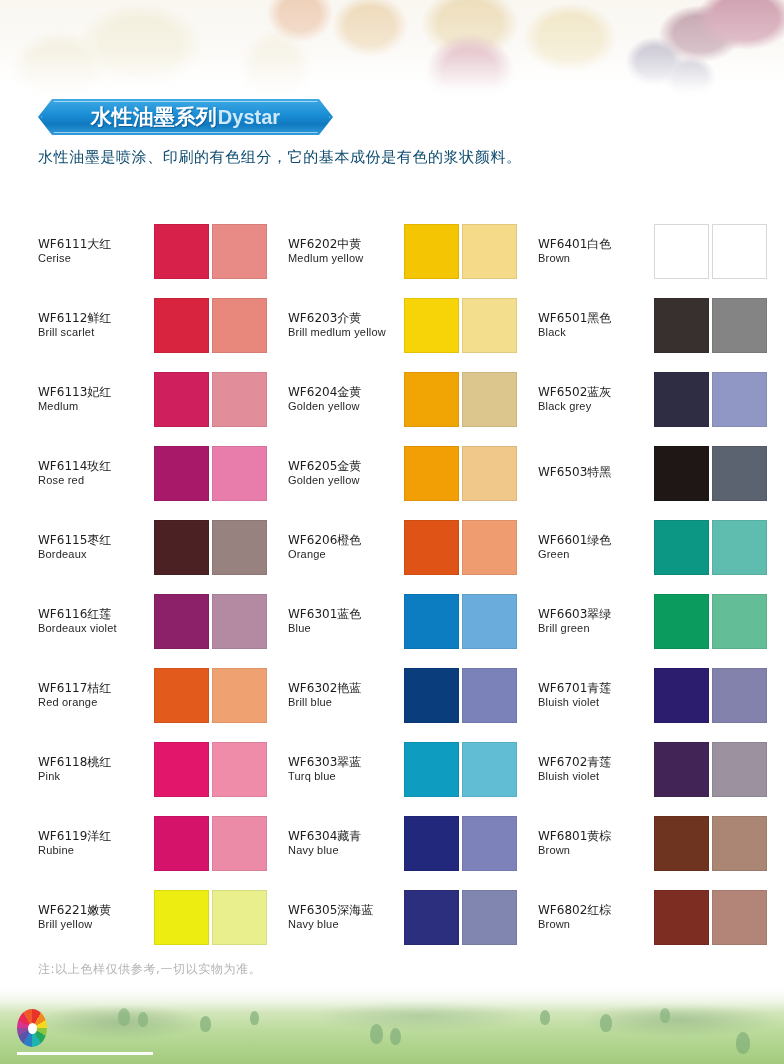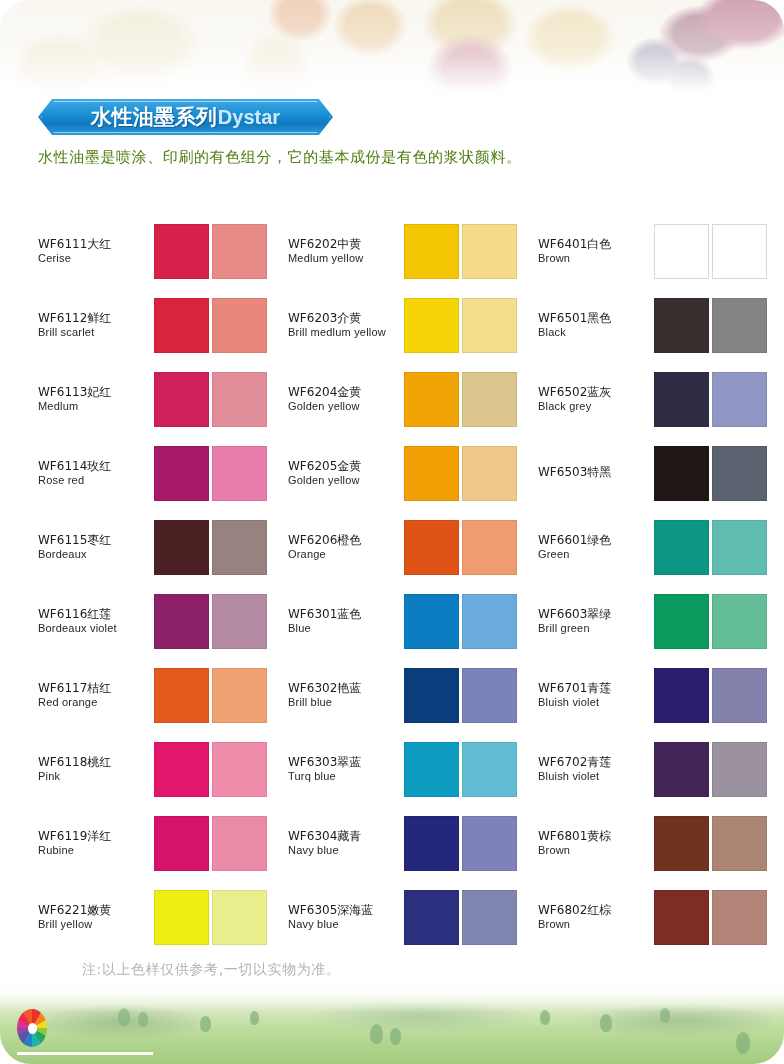--- a/index.html
+++ b/index.html
@@ -10,21 +10,20 @@
   }
   body {
     font-family: "Liberation Sans", "DejaVu Sans", sans-serif;
   }
   .page {
     position: relative;
     width: 784px;
     height: 1064px;
     overflow: hidden;
     background: #ffffff;
-    border-radius: 31px;
   }
 
   
   .top-band {
     position: absolute;
     left: 0; top: 0;
     width: 784px; height: 98px;
     overflow: hidden;
   }
   .top-band .photo {
@@ -96,21 +95,21 @@
     line-height: 1;
   }
 
   
   .description {
     position: absolute;
     left: 38px; top: 148px;
     width: 700px;
     font-family: "DejaVu Sans", "Liberation Sans", sans-serif;
     font-size: 15px;
-    color: #4d7c0f;
+    color: #0c4a6e;
     letter-spacing: 0.6px;
     white-space: nowrap;
   }
 
   
   .grid {
     position: absolute;
     left: 38px; top: 214px;
     width: 712px;
     display: grid;
@@ -156,24 +155,23 @@
   }
   .swatch.white-sw {
     border: 1px solid #d8d8d8;
   }
 
   
   .note {
     position: absolute;
     left: 38px; top: 961px;
     font-family: "DejaVu Sans", "Liberation Sans", sans-serif;
-    font-size: 14px;
+    font-size: 12px;
     color: #b4b4b4;
     letter-spacing: 0.6px;
-    margin-left: 44px;
   }
 
   
   .bottom-band {
     position: absolute;
     left: 0; top: 986px;
     width: 784px; height: 78px;
     overflow: hidden;
   }
   .bottom-band .scene {

